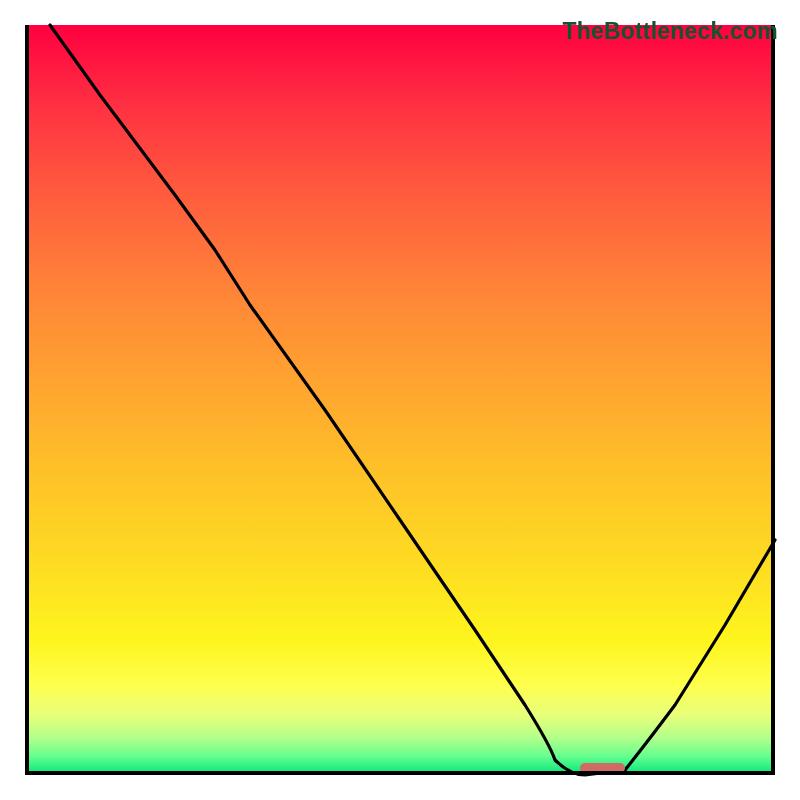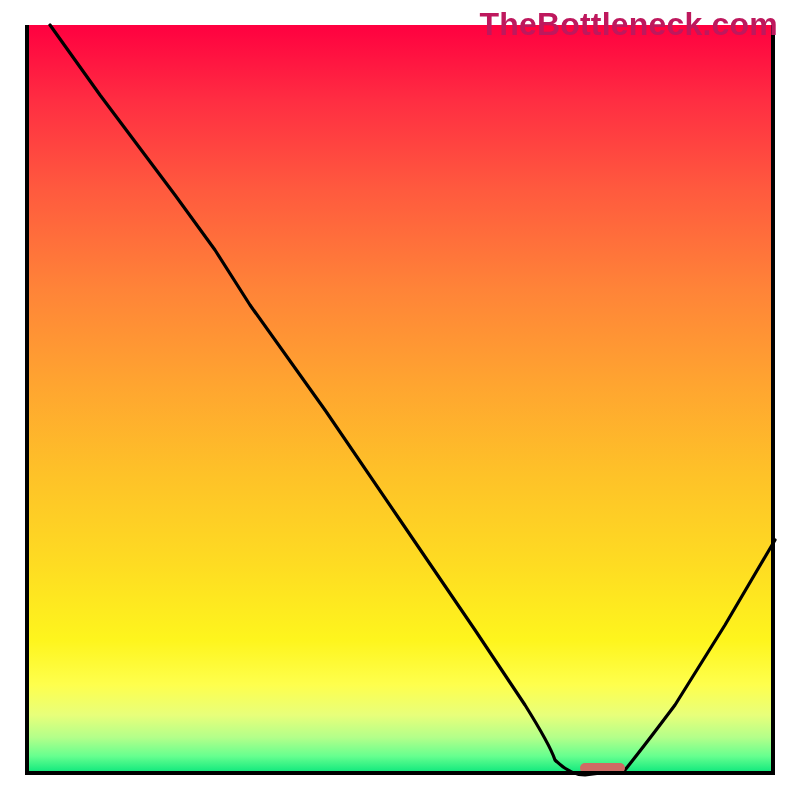--- a/index.html
+++ b/index.html
@@ -60,26 +60,26 @@
   .axis-right {
     position: absolute;
     right: 25px;
     top: 25px;
     width: 4px;
     height: 750px;
     background: #000;
   }
   .watermark {
     position: absolute;
-    top: 6px;
+    top: 18px;
     right: 22px;
     font-family: Arial, Helvetica, sans-serif;
-    font-size: 32px;
+    font-size: 23px;
     font-weight: 550;
-    color: #be185d;
+    color: #14532d;
     letter-spacing: 0.2px;
   }
   svg.curve {
     position: absolute;
     left: 25px;
     top: 25px;
     width: 750px;
     height: 750px;
     overflow: visible;
   }

